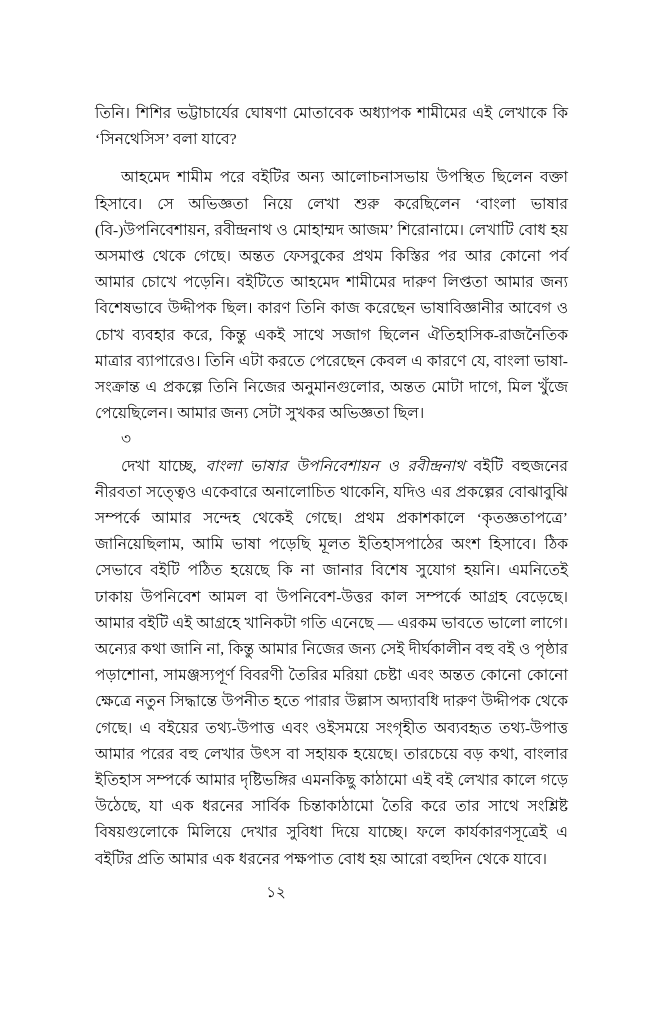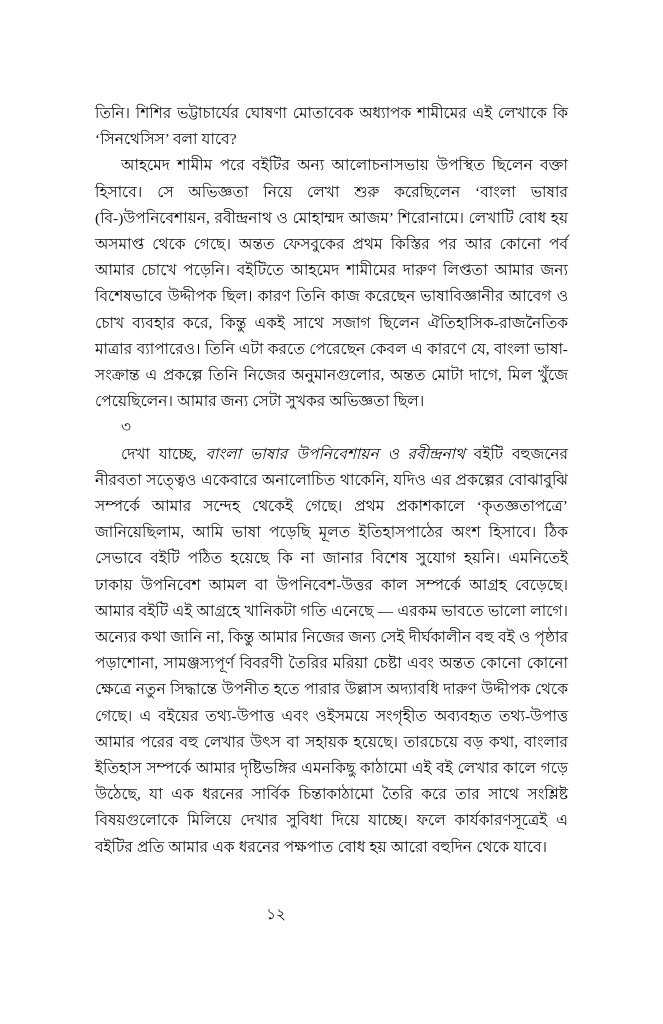--- a/index.html
+++ b/index.html
@@ -40,21 +40,21 @@
     word-spacing: 0.02em;
     color: #0d0d0d;
     font-family: "Liberation Serif", "DejaVu Serif", serif;
   }
 
   .para.indent {
     text-indent: 26px;
   }
 
   .para + .para {
-    margin-top: 0;
+    margin-top: 12px;
   }
 
   
   .section-marker {
     margin: 0;
     font-size: 15.4px;
     line-height: 26.2px;
     text-indent: 26px;
     text-align: left;
     color: #0d0d0d;
@@ -62,21 +62,21 @@
 
   .book-title {
     font-style: italic;
     margin-top: 18px;
   }
 
   .page-number {
     position: absolute;
     left: 0;
     right: 0;
-    top: 903px;
+    top: 881px;
     text-align: center;
     font-size: 15px;
     line-height: 22px;
     color: #0d0d0d;
     font-family: "Liberation Serif", "DejaVu Serif", serif;
   }
 </style>
 </head>
 <body>
 

